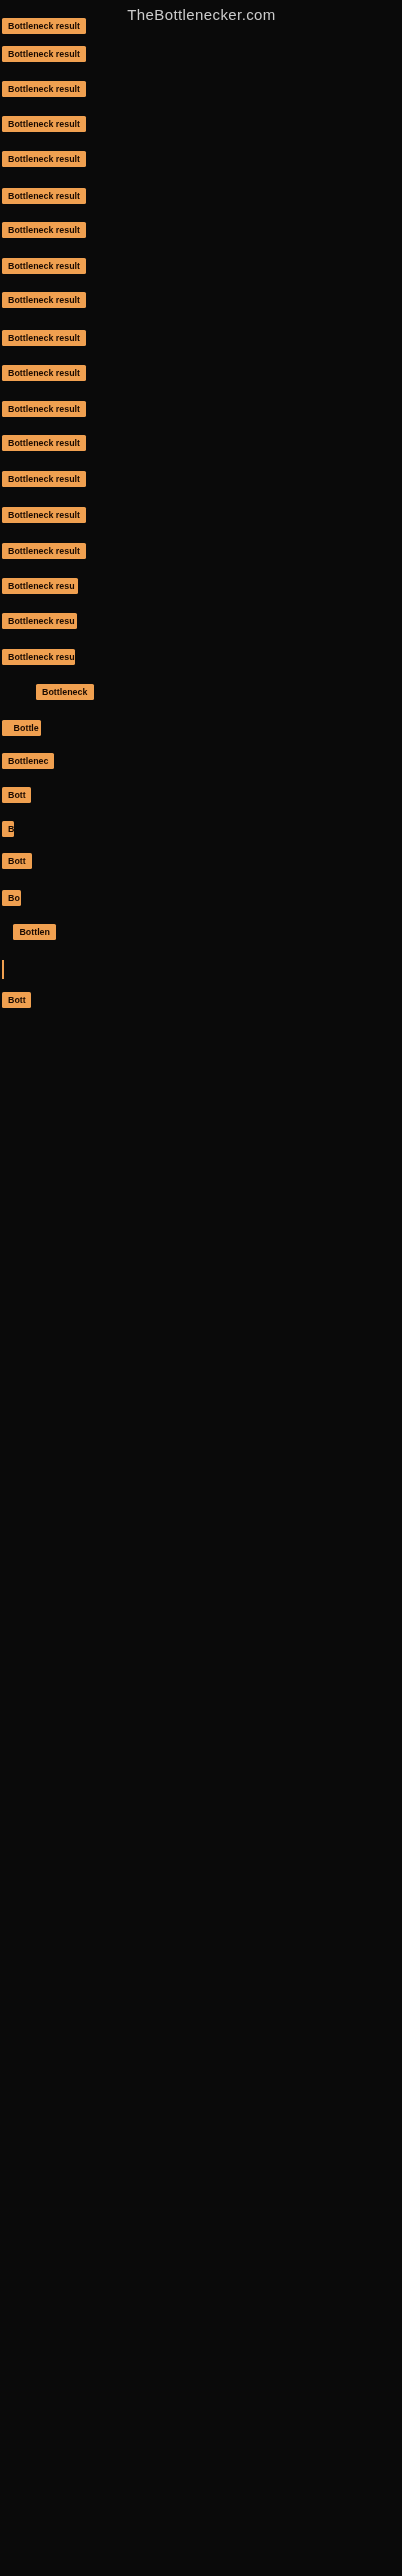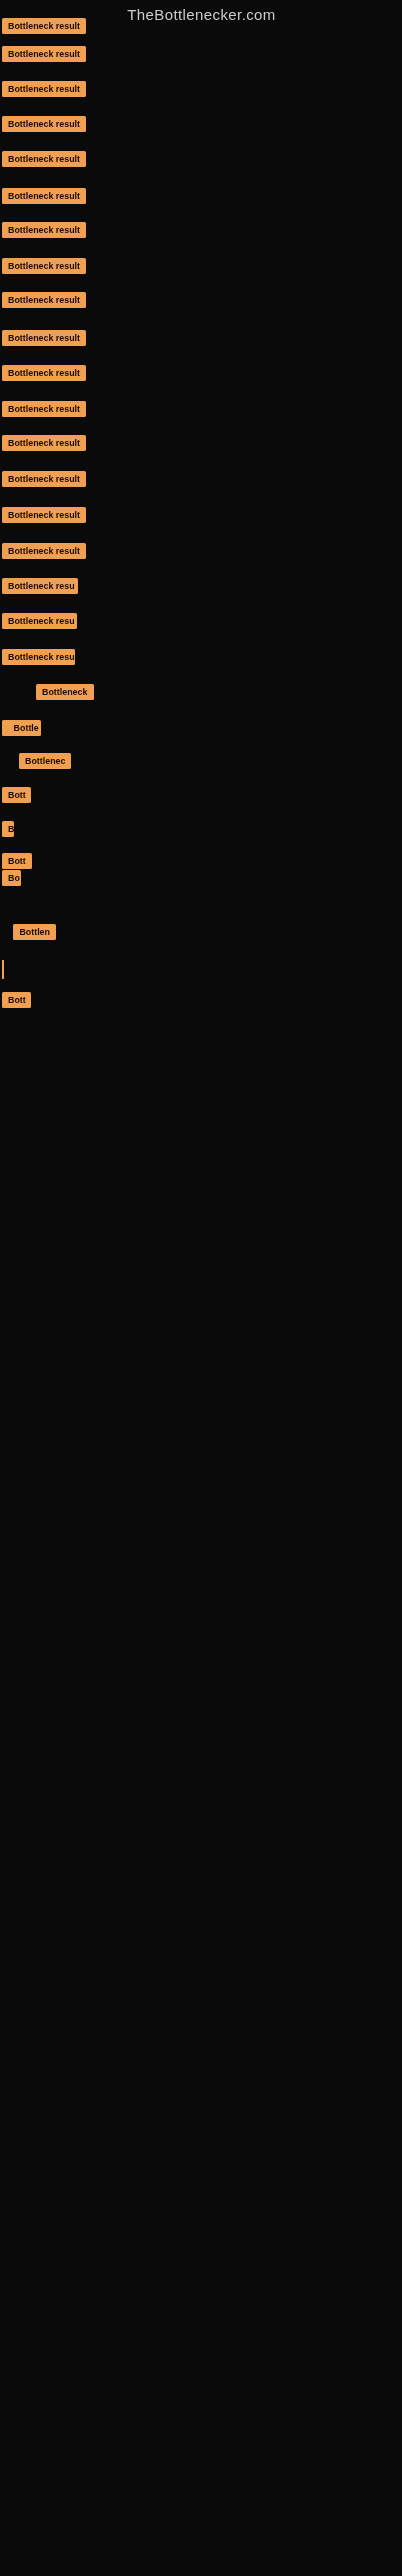--- a/index.html
+++ b/index.html
@@ -67,24 +67,24 @@
       <div style="position: absolute; left: 1.6px; top: 401px;"><div class="bottleneck-badge" style="max-width: 86px;">Bottleneck result</div></div>
       <div style="position: absolute; left: 1.6px; top: 435px;"><div class="bottleneck-badge" style="max-width: 86px;">Bottleneck result</div></div>
       <div style="position: absolute; left: 1.6px; top: 471px;"><div class="bottleneck-badge" style="max-width: 86px;">Bottleneck result</div></div>
       <div style="position: absolute; left: 1.6px; top: 507px;"><div class="bottleneck-badge" style="max-width: 86px;">Bottleneck result</div></div>
       <div style="position: absolute; left: 1.6px; top: 543px;"><div class="bottleneck-badge" style="max-width: 86px;">Bottleneck result</div></div>
       <div style="position: absolute; left: 1.6px; top: 578px;"><div class="bottleneck-badge" style="max-width: 76px;">Bottleneck resu</div></div>
       <div style="position: absolute; left: 1.6px; top: 613px;"><div class="bottleneck-badge" style="max-width: 75px;">Bottleneck resu</div></div>
       <div style="position: absolute; left: 1.6px; top: 649px;"><div class="bottleneck-badge" style="max-width: 73px;">Bottleneck resu</div></div>
       <div style="position: absolute; left: 1.6px; top: 684px;"><div class="bottleneck-badge" style="max-width: 58px; margin-left: 34px;">Bottleneck</div></div>
       <div style="position: absolute; left: 1.6px; top: 720px;"><div class="bottleneck-badge" style="max-width: 39px; padding-left: 12px;">Bottle</div></div>
-      <div style="position: absolute; left: 1.6px; top: 753px;"><div class="bottleneck-badge" style="max-width: 52px; margin-left: 17px;">Bottlenec</div></div>
+      <div style="position: absolute; left: 1.6px; top: 753px;"><div class="bottleneck-badge" style="max-width: 52px;">Bottlenec</div></div>
       <div style="position: absolute; left: 1.6px; top: 787px;"><div class="bottleneck-badge" style="max-width: 29px;">Bott</div></div>
       <div style="position: absolute; left: 1.6px; top: 821px;"><div class="bottleneck-badge" style="max-width: 11.3px;">B</div></div>
       <div style="position: absolute; left: 1.6px; top: 853px;"><div class="bottleneck-badge" style="max-width: 31px;">Bott</div></div>
-      <div style="position: absolute; left: 1.6px; top: 870px;"><div class="bottleneck-badge" style="max-width: 19.3px;">Bo</div></div>
+      <div style="position: absolute; left: 1.6px; top: 890px;"><div class="bottleneck-badge" style="max-width: 19.3px;">Bo</div></div>
       <div style="position: absolute; left: 13px; top: 924px;"><div class="bottleneck-badge" style="max-width: 43px;">Bottlen</div></div>
       <div style="position: absolute; left: 1.6px; top: 960px;"><div class="vertical-line"></div></div>
       <div style="position: absolute; left: 1.6px; top: 992px;"><div class="bottleneck-badge" style="max-width: 29px;">Bott</div></div>
     </div>
 
 </div>
 
 
 </body></html>

